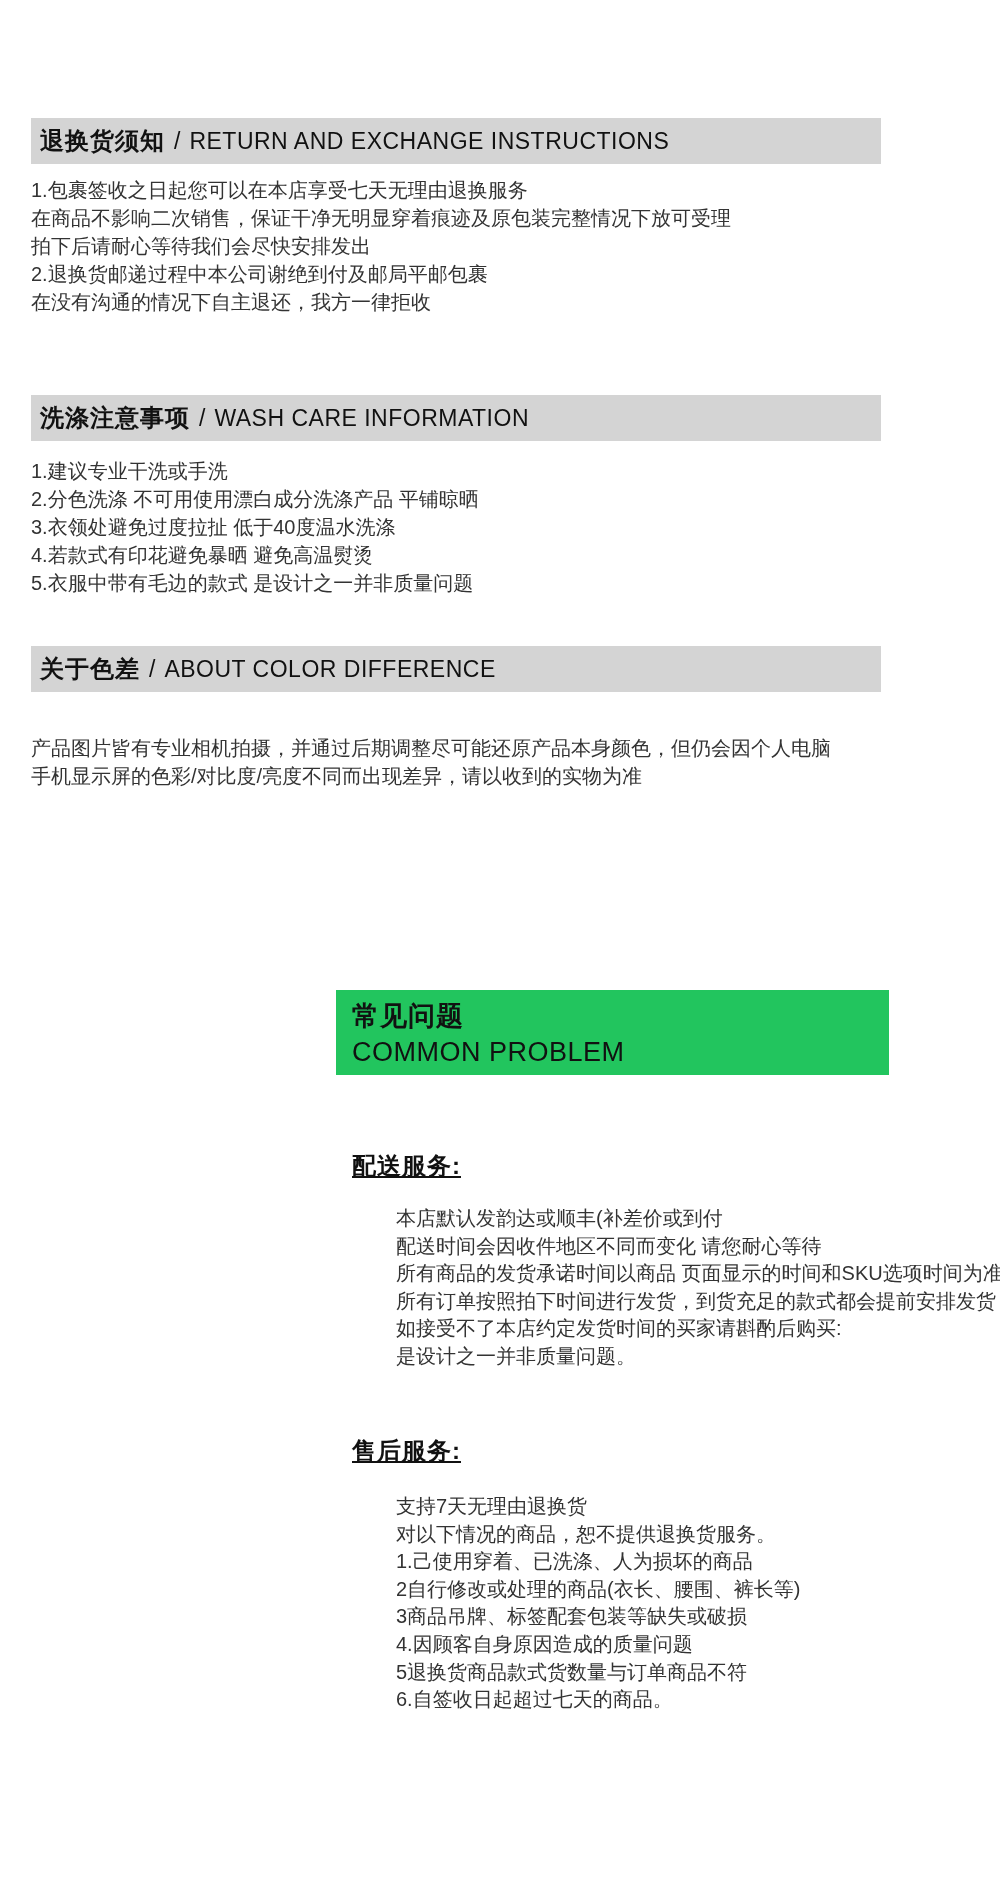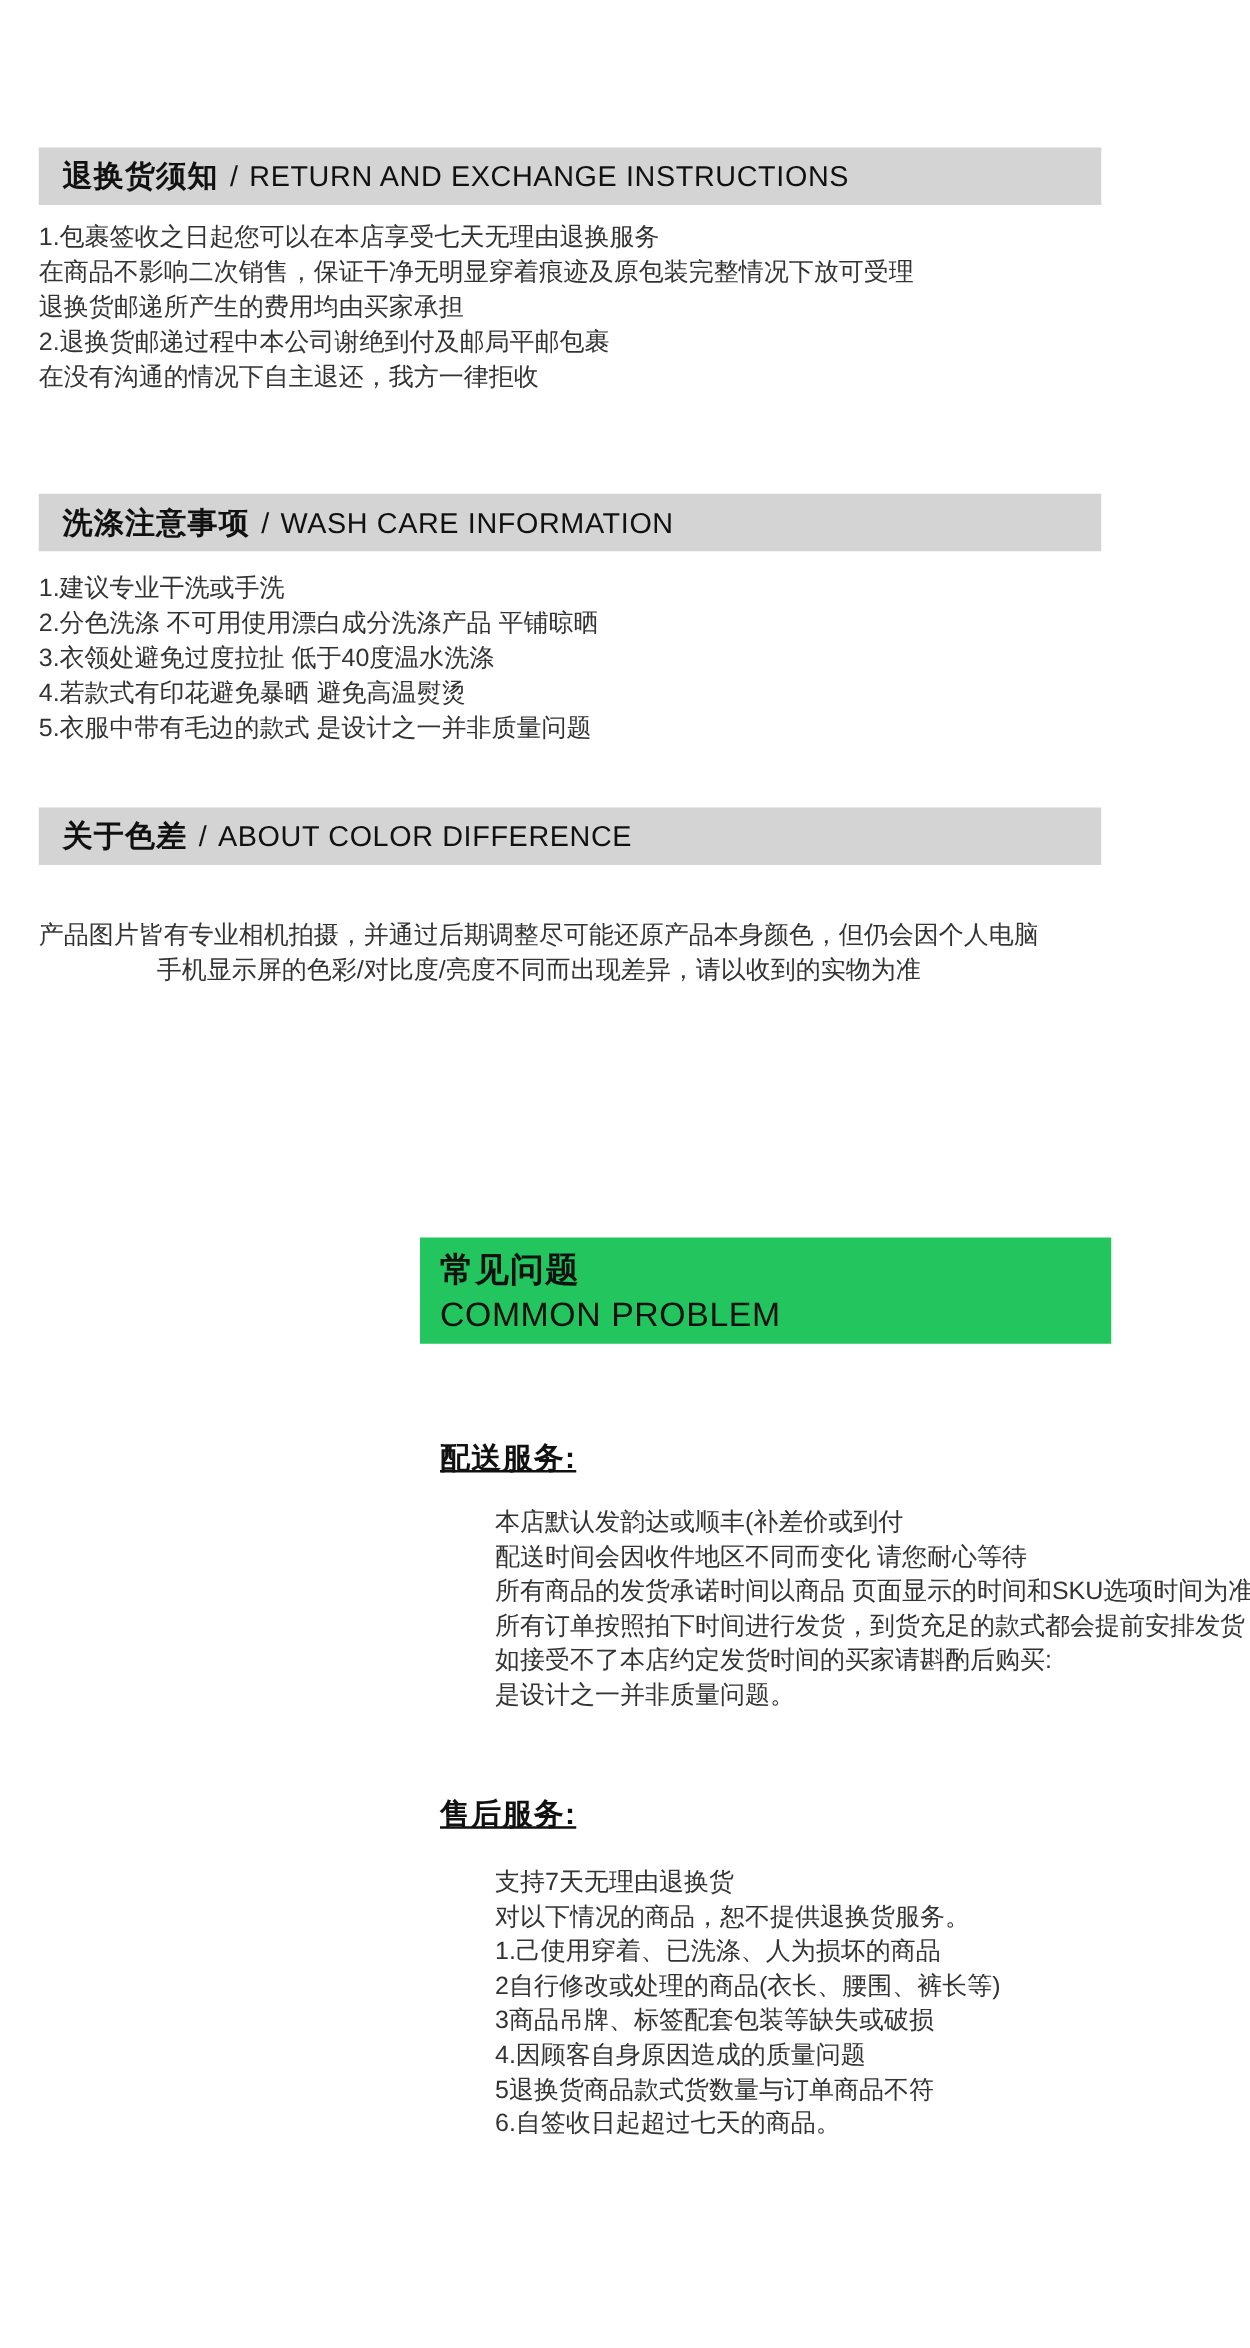--- a/index.html
+++ b/index.html
@@ -13,21 +13,21 @@
     overflow: hidden;
   }
   .section-bar {
     position: absolute;
     left: 31px;
     width: 850px;
     height: 46px;
     background: #d4d4d4;
     display: flex;
     align-items: center;
-    padding-left: 19px;
+    padding-left: 9px;
     box-sizing: border-box;
     white-space: nowrap;
   }
   .bar-cn {
     font-size: 24px;
     font-weight: bold;
     color: #111111;
     letter-spacing: 1px;
   }
   .bar-sep {
@@ -99,21 +99,21 @@
 <div class="page">
 
   <div class="section-bar" style="top:118px;">
     <span class="bar-cn">退换货须知</span>
     <span class="bar-sep">/</span>
     <span class="bar-en">RETURN AND EXCHANGE INSTRUCTIONS</span>
   </div>
   <div class="body-block" style="top:176px;">
     <div>1.包裹签收之日起您可以在本店享受七天无理由退换服务</div>
     <div>在商品不影响二次销售，保证干净无明显穿着痕迹及原包装完整情况下放可受理</div>
-    <div>退换货邮递所产生的费用均由买家承担</div>
+    <div>拍下后请耐心等待我们会尽快安排发出</div>
     <div>2.退换货邮递过程中本公司谢绝到付及邮局平邮包裹</div>
     <div>在没有沟通的情况下自主退还，我方一律拒收</div>
   </div>
 
   <div class="section-bar" style="top:395px;">
     <span class="bar-cn">洗涤注意事项</span>
     <span class="bar-sep">/</span>
     <span class="bar-en">WASH CARE INFORMATION</span>
   </div>
   <div class="body-block" style="top:457px;">
@@ -122,21 +122,21 @@
     <div>3.衣领处避免过度拉扯 低于40度温水洗涤</div>
     <div>4.若款式有印花避免暴晒 避免高温熨烫</div>
     <div>5.衣服中带有毛边的款式 是设计之一并非质量问题</div>
   </div>
 
   <div class="section-bar" style="top:646px;">
     <span class="bar-cn">关于色差</span>
     <span class="bar-sep">/</span>
     <span class="bar-en">ABOUT COLOR DIFFERENCE</span>
   </div>
-  <div class="body-block" style="top:734px;text-align:center;">
+  <div class="body-block" style="top:734px;">
     <div>产品图片皆有专业相机拍摄，并通过后期调整尽可能还原产品本身颜色，但仍会因个人电脑</div>
     <div>手机显示屏的色彩/对比度/亮度不同而出现差异，请以收到的实物为准</div>
   </div>
 
   <div class="faq-box">
     <div class="cn">常见问题</div>
     <div class="en">COMMON PROBLEM</div>
   </div>
 
   <div class="faq-heading" style="top:1150px;">配送服务:</div>

